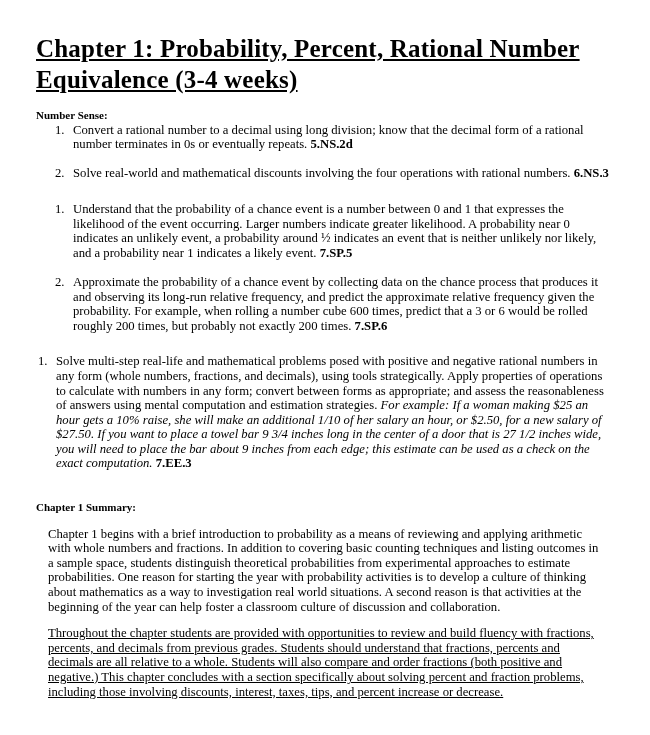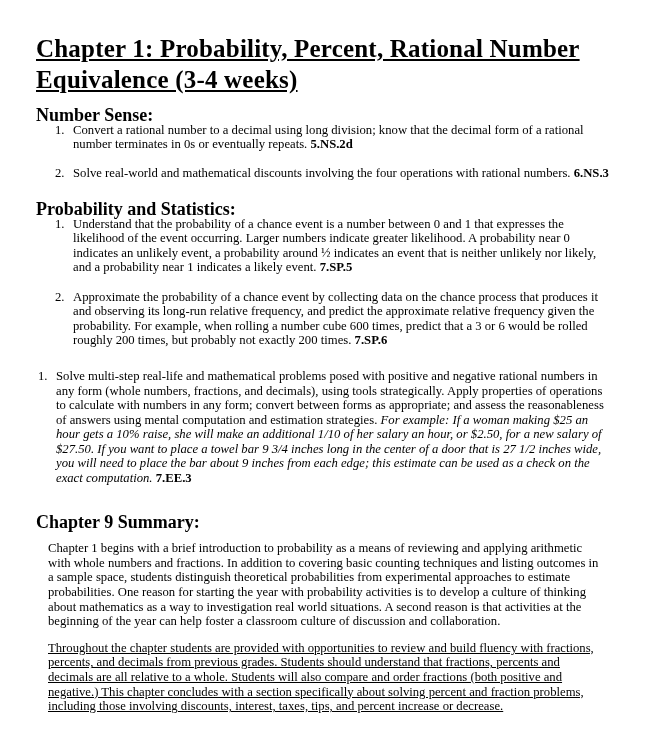--- a/index.html
+++ b/index.html
@@ -9,21 +9,21 @@
     overflow: hidden;
     font-family: "Liberation Serif", "DejaVu Serif", serif;
     color: #000000;
   }
   .page { padding: 33px 36px 0 36px; width: 578px; }
   .title {
     font-size: 25px; font-weight: bold; line-height: 31px;
     margin: 0 0 13px 0; letter-spacing: 0.2px; text-decoration: underline;
   }
   .h-core { font-size: 13.5px; font-weight: bold; line-height: 17px; margin: 0; }
-  .group-name { font-size: 18px; font-weight: bold; line-height: 14.6px; margin: 0; }
+  .group-name { font-size: 11px; font-weight: bold; line-height: 14.6px; margin: 0; }
   .group { margin: 0; }
   .group + .group { margin-top: 21px; }
   .body-text, .li-text, .num { font-size: 12.7px; line-height: 14.6px; }
   .li { display: flex; }
   .li + .li { margin-top: 14.6px; }
   .li.indent { padding-left: 19px; }
   .li.flush { padding-left: 2px; }
   .li .num { width: 18px; flex: 0 0 18px; }
   .code { font-weight: bold; }
   .example { font-style: italic; text-align: center; }
@@ -45,37 +45,36 @@
       <span class="num">1.</span>
       <span class="li-text"><span>Convert a rational number to a decimal using long division; know that the decimal form of a rational number terminates in 0s or eventually repeats. </span><span class="code">5.NS.2d</span></span>
     </div>
     <div class="li indent">
       <span class="num">2.</span>
       <span class="li-text"><span>Solve real-world and mathematical discounts involving the four operations with rational numbers. </span><span class="code">6.NS.3</span></span>
     </div>
   </div>
 
   <div class="group">
-    <h3 class="group-name">Probability and Statistics:</h3>
     <div class="li indent">
       <span class="num">1.</span>
       <span class="li-text"><span>Understand that the probability of a chance event is a number between 0 and 1 that expresses the likelihood of the event occurring. Larger numbers indicate greater likelihood. A probability near 0 indicates an unlikely event, a probability around ½ indicates an event that is neither unlikely nor likely, and a probability near 1 indicates a likely event. </span><span class="code">7.SP.5</span></span>
     </div>
     <div class="li indent">
       <span class="num">2.</span>
       <span class="li-text"><span>Approximate the probability of a chance event by collecting data on the chance process that produces it and observing its long-run relative frequency, and predict the approximate relative frequency given the probability. For example, when rolling a number cube 600 times, predict that a 3 or 6 would be rolled roughly 200 times, but probably not exactly 200 times. </span><span class="code">7.SP.6</span></span>
     </div>
   </div>
 
   <div class="group">
     <div class="li flush">
       <span class="num">1.</span>
       <span class="li-text"><span>Solve multi-step real-life and mathematical problems posed with positive and negative rational numbers in any form (whole numbers, fractions, and decimals), using tools strategically. Apply properties of operations to calculate with numbers in any form; convert between forms as appropriate; and assess the reasonableness of answers using mental computation and estimation strategies. </span><span class="example">For example: If a woman making $25 an hour gets a 10% raise, she will make an additional 1/10 of her salary an hour, or $2.50, for a new salary of $27.50. If you want to place a towel bar 9 3/4 inches long in the center of a door that is 27 1/2 inches wide, you will need to place the bar about 9 inches from each edge; this estimate can be used as a check on the exact computation. </span><span class="code">7.EE.3</span></span>
     </div>
   </div>
 
   <div class="summary-section">
-    <h3 class="group-name">Chapter 9 Summary:</h3>
+    <h3 class="group-name">Chapter 1 Summary:</h3>
     <p class="para body-text">Chapter 1 begins with a brief introduction to probability as a means of reviewing and applying arithmetic with whole numbers and fractions. In addition to covering basic counting techniques and listing outcomes in a sample space, students distinguish theoretical probabilities from experimental approaches to estimate probabilities.  One reason for starting the year with probability activities is to develop a culture of thinking about mathematics as a way to investigation real world situations. A second reason is that activities at the beginning of the year can help foster a classroom culture of discussion and collaboration.</p>
     <p class="para body-text">Throughout the chapter students are provided with opportunities to review and build fluency with fractions, percents, and decimals from previous grades. Students should understand that fractions, percents and decimals are all relative to a whole. Students will also compare and order fractions (both positive and negative.) This chapter concludes with a section specifically about solving percent and fraction problems, including those involving discounts, interest, taxes, tips, and percent increase or decrease.</p>
   </div>
 
 </div>
 
 </body></html>

